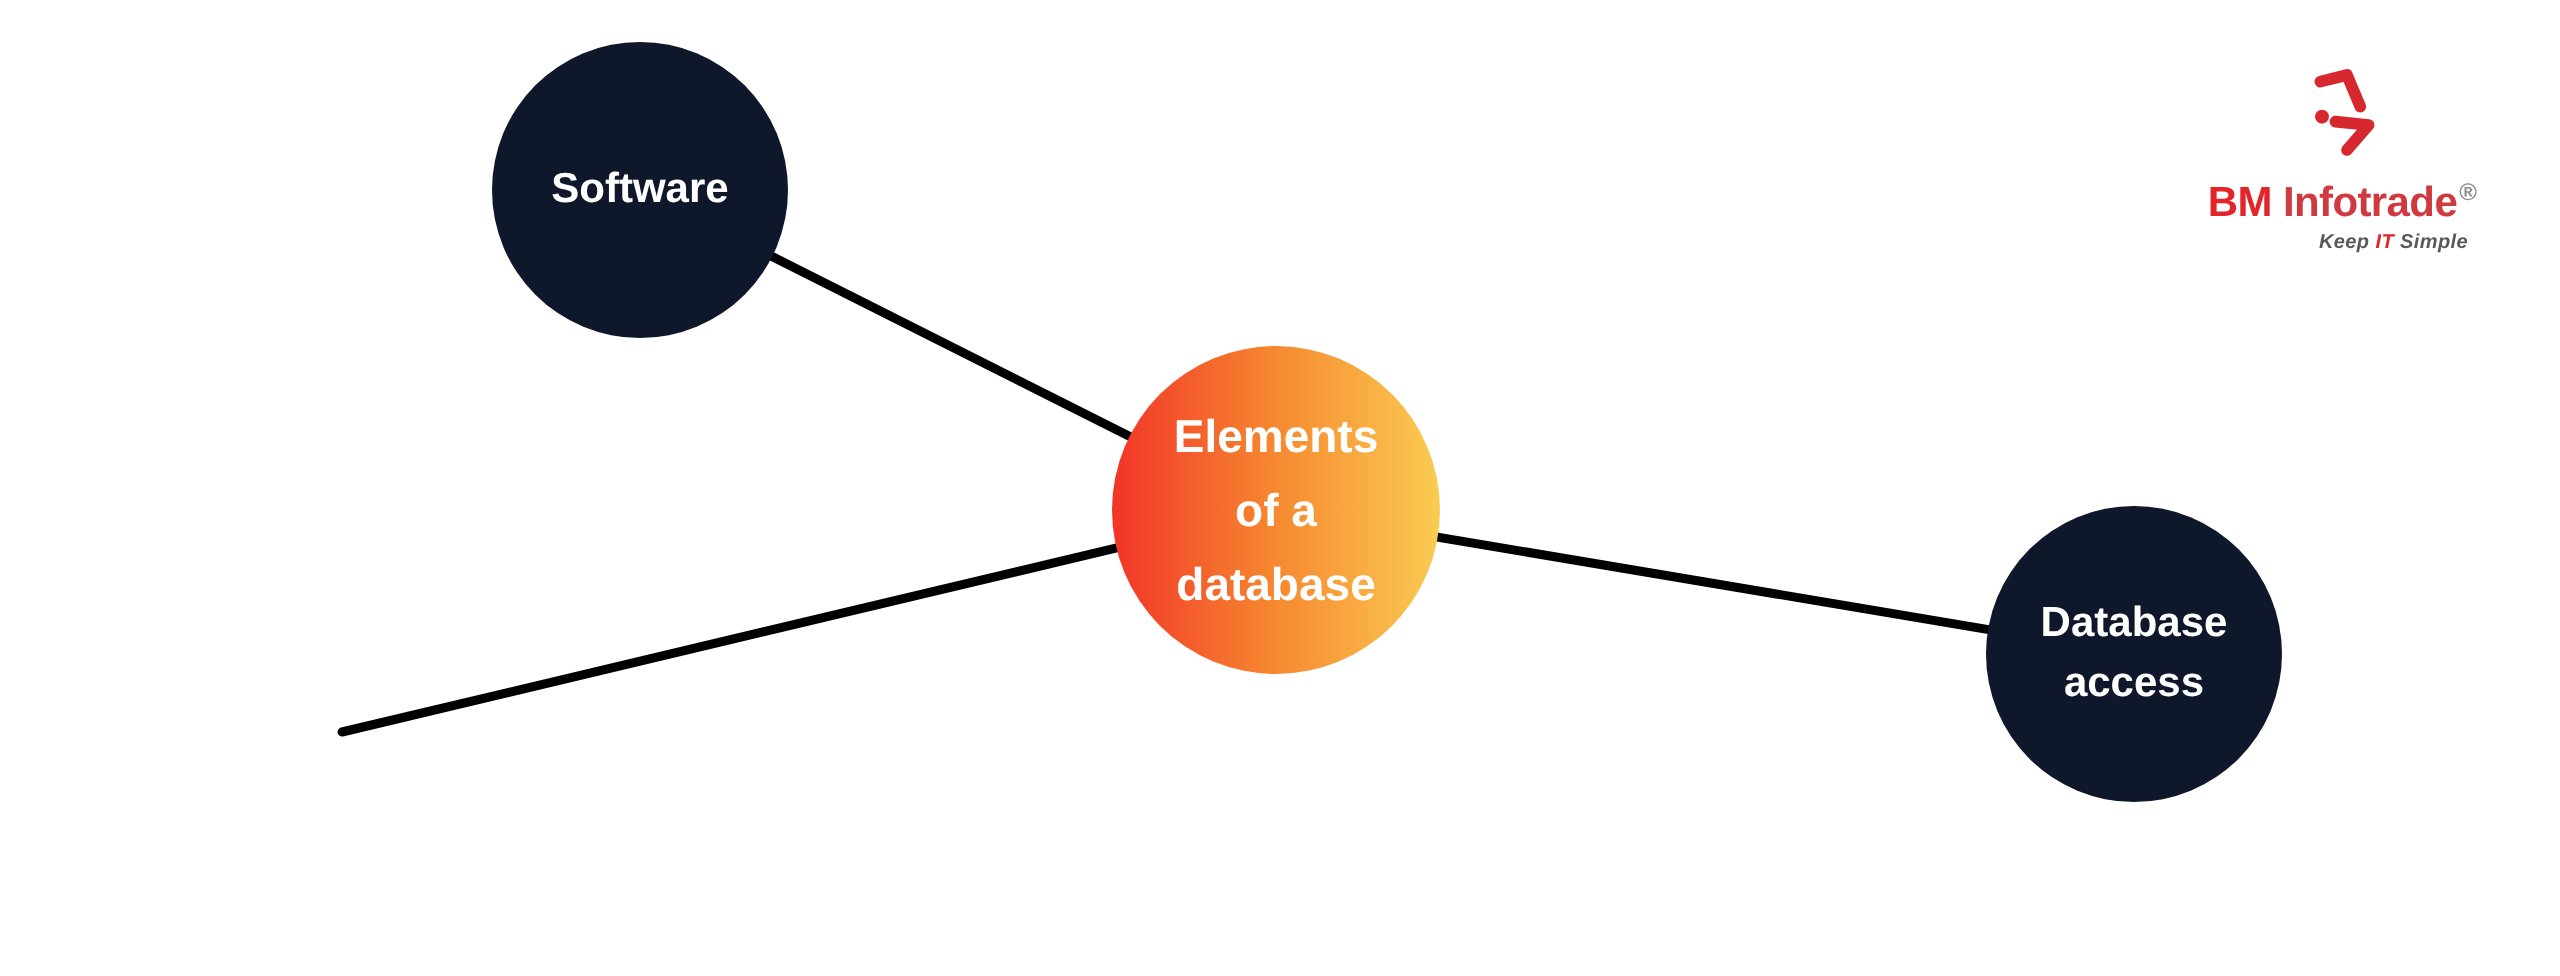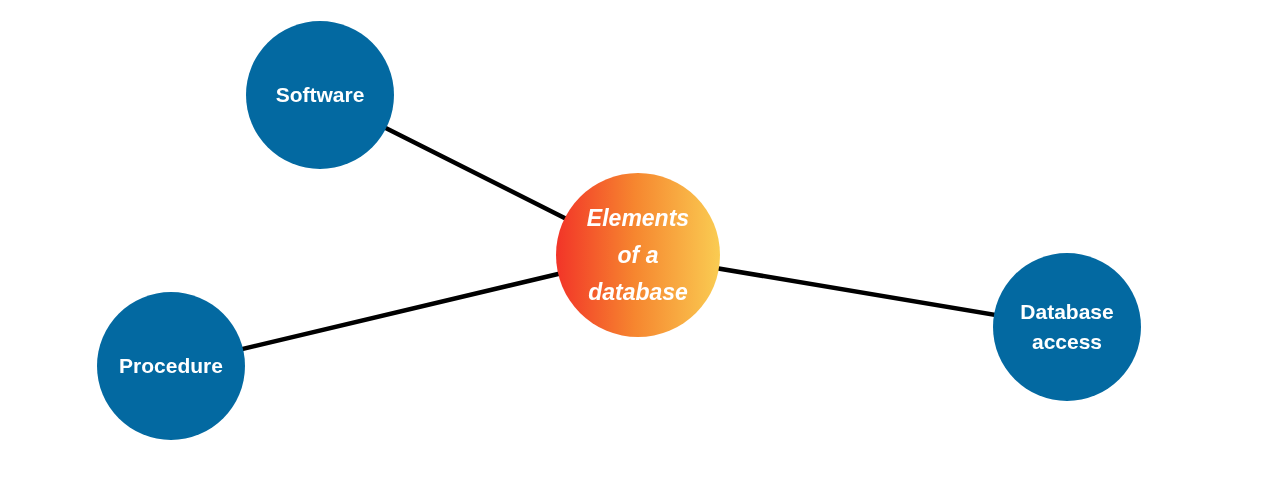--- a/index.html
+++ b/index.html
@@ -28,34 +28,34 @@
     flex-direction: column;
     align-items: center;
     justify-content: center;
     text-align: center;
     color: #ffffff;
     font-weight: 700;
   }
   .node-satellite {
     width: 148px;
     height: 148px;
-    background: #0369a1;
+    background: #0f172a;
     font-size: 21px;
   }
   .node-central {
     width: 164px;
     height: 164px;
     background: linear-gradient(to right, #f23428, #f6862f 48%, #facc52);
     font-size: 23px;
   }
   .node-central .node-line { line-height: 37px; }
   .node-satellite .node-line { line-height: 30px; }
   #node-software    { left: 246px; top: 21px;  }
   #node-procedure   { left: 97px;  top: 292px; }
-  #node-central     { left: 556px; top: 173px; font-style: italic; }
+  #node-central     { left: 556px; top: 173px; }
   #node-dal         { left: 993px; top: 253px; }
 
   .logo {
     position: absolute;
     top: 30px;
     right: 33px;
     width: 152px;
     text-align: center;
   }
   .logo-mark {
@@ -98,29 +98,41 @@
   <svg class="edges" viewBox="0 0 1280 488" xmlns="http://www.w3.org/2000/svg">
     <line x1="320" y1="95" x2="638" y2="255" stroke="#000000" stroke-width="4.5" stroke-linecap="round"></line>
     <line x1="171" y1="366" x2="638" y2="255" stroke="#000000" stroke-width="4.5" stroke-linecap="round"></line>
     <line x1="638" y1="255" x2="1067" y2="327" stroke="#000000" stroke-width="4.5" stroke-linecap="round"></line>
   </svg>
 
   <div class="node node-satellite" id="node-software">
     <div class="node-line">Software</div>
   </div>
 
-  <div class="node node-satellite" id="node-procedure">
-    <div class="node-line">Procedure</div>
-  </div>
 
   <div class="node node-central" id="node-central">
     <div class="node-line">Elements</div>
     <div class="node-line">of a</div>
     <div class="node-line">database</div>
   </div>
 
   <div class="node node-satellite" id="node-dal">
     <div class="node-line">Database</div>
     <div class="node-line">access</div>
   </div>
 
+  <div class="logo">
+    <svg class="logo-mark" width="50" height="50" viewBox="0 0 60 60" xmlns="http://www.w3.org/2000/svg">
+      <path d="M17 13 L33 9 L41 28" fill="none" stroke="#d7282f" stroke-width="7" stroke-linecap="round" stroke-linejoin="round"></path>
+      <circle cx="18" cy="34" r="4.2" fill="#d7282f"></circle>
+      <path d="M26 37 L46 39 L33 54" fill="none" stroke="#d7282f" stroke-width="7" stroke-linecap="round" stroke-linejoin="round"></path>
+    </svg>
+    <div class="brand-line">
+      <span class="brand-bm">BM</span><span class="brand-rest"> Infotrade</span><span class="brand-reg">®</span>
+    </div>
+    <div class="tagline">
+      <span>Keep</span>
+      <span class="tagline-it">IT</span>
+      <span>Simple</span>
+    </div>
+  </div>
 
 </div>
 
 </body></html>

